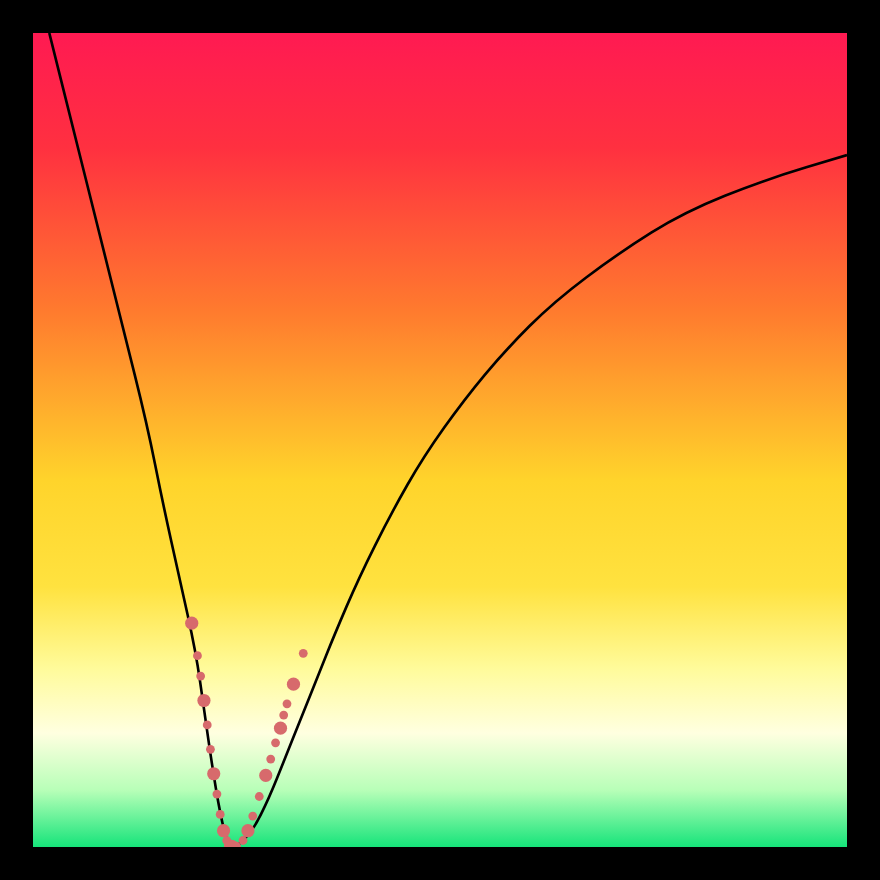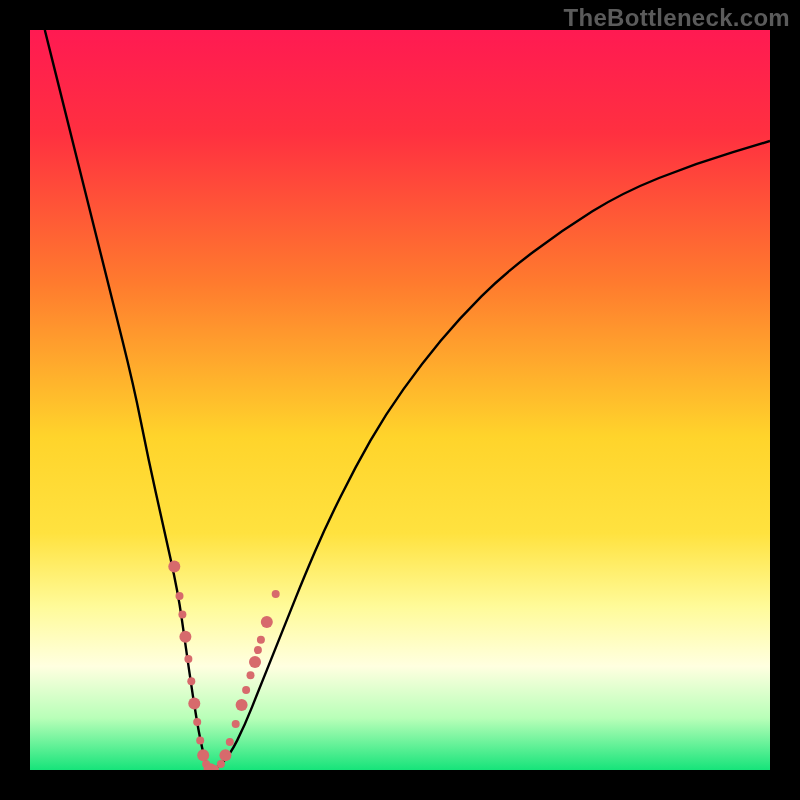--- a/index.html
+++ b/index.html
@@ -90,15 +90,14 @@
           <circle cx="225.0" cy="632.0" r="6" fill="#d76a6c"></circle>
           <circle cx="227.9" cy="620.1" r="4" fill="#d76a6c"></circle>
           <circle cx="230.9" cy="609.8" r="4" fill="#d76a6c"></circle>
           <circle cx="236.8" cy="592.0" r="6" fill="#d76a6c"></circle>
           <circle cx="245.7" cy="563.9" r="4" fill="#d76a6c"></circle>
         </g>
     </svg>
 
   </div>
 
-  <div class="watermark">TheBottleneck.com</div>
 
 </div>
 
 </body></html>

